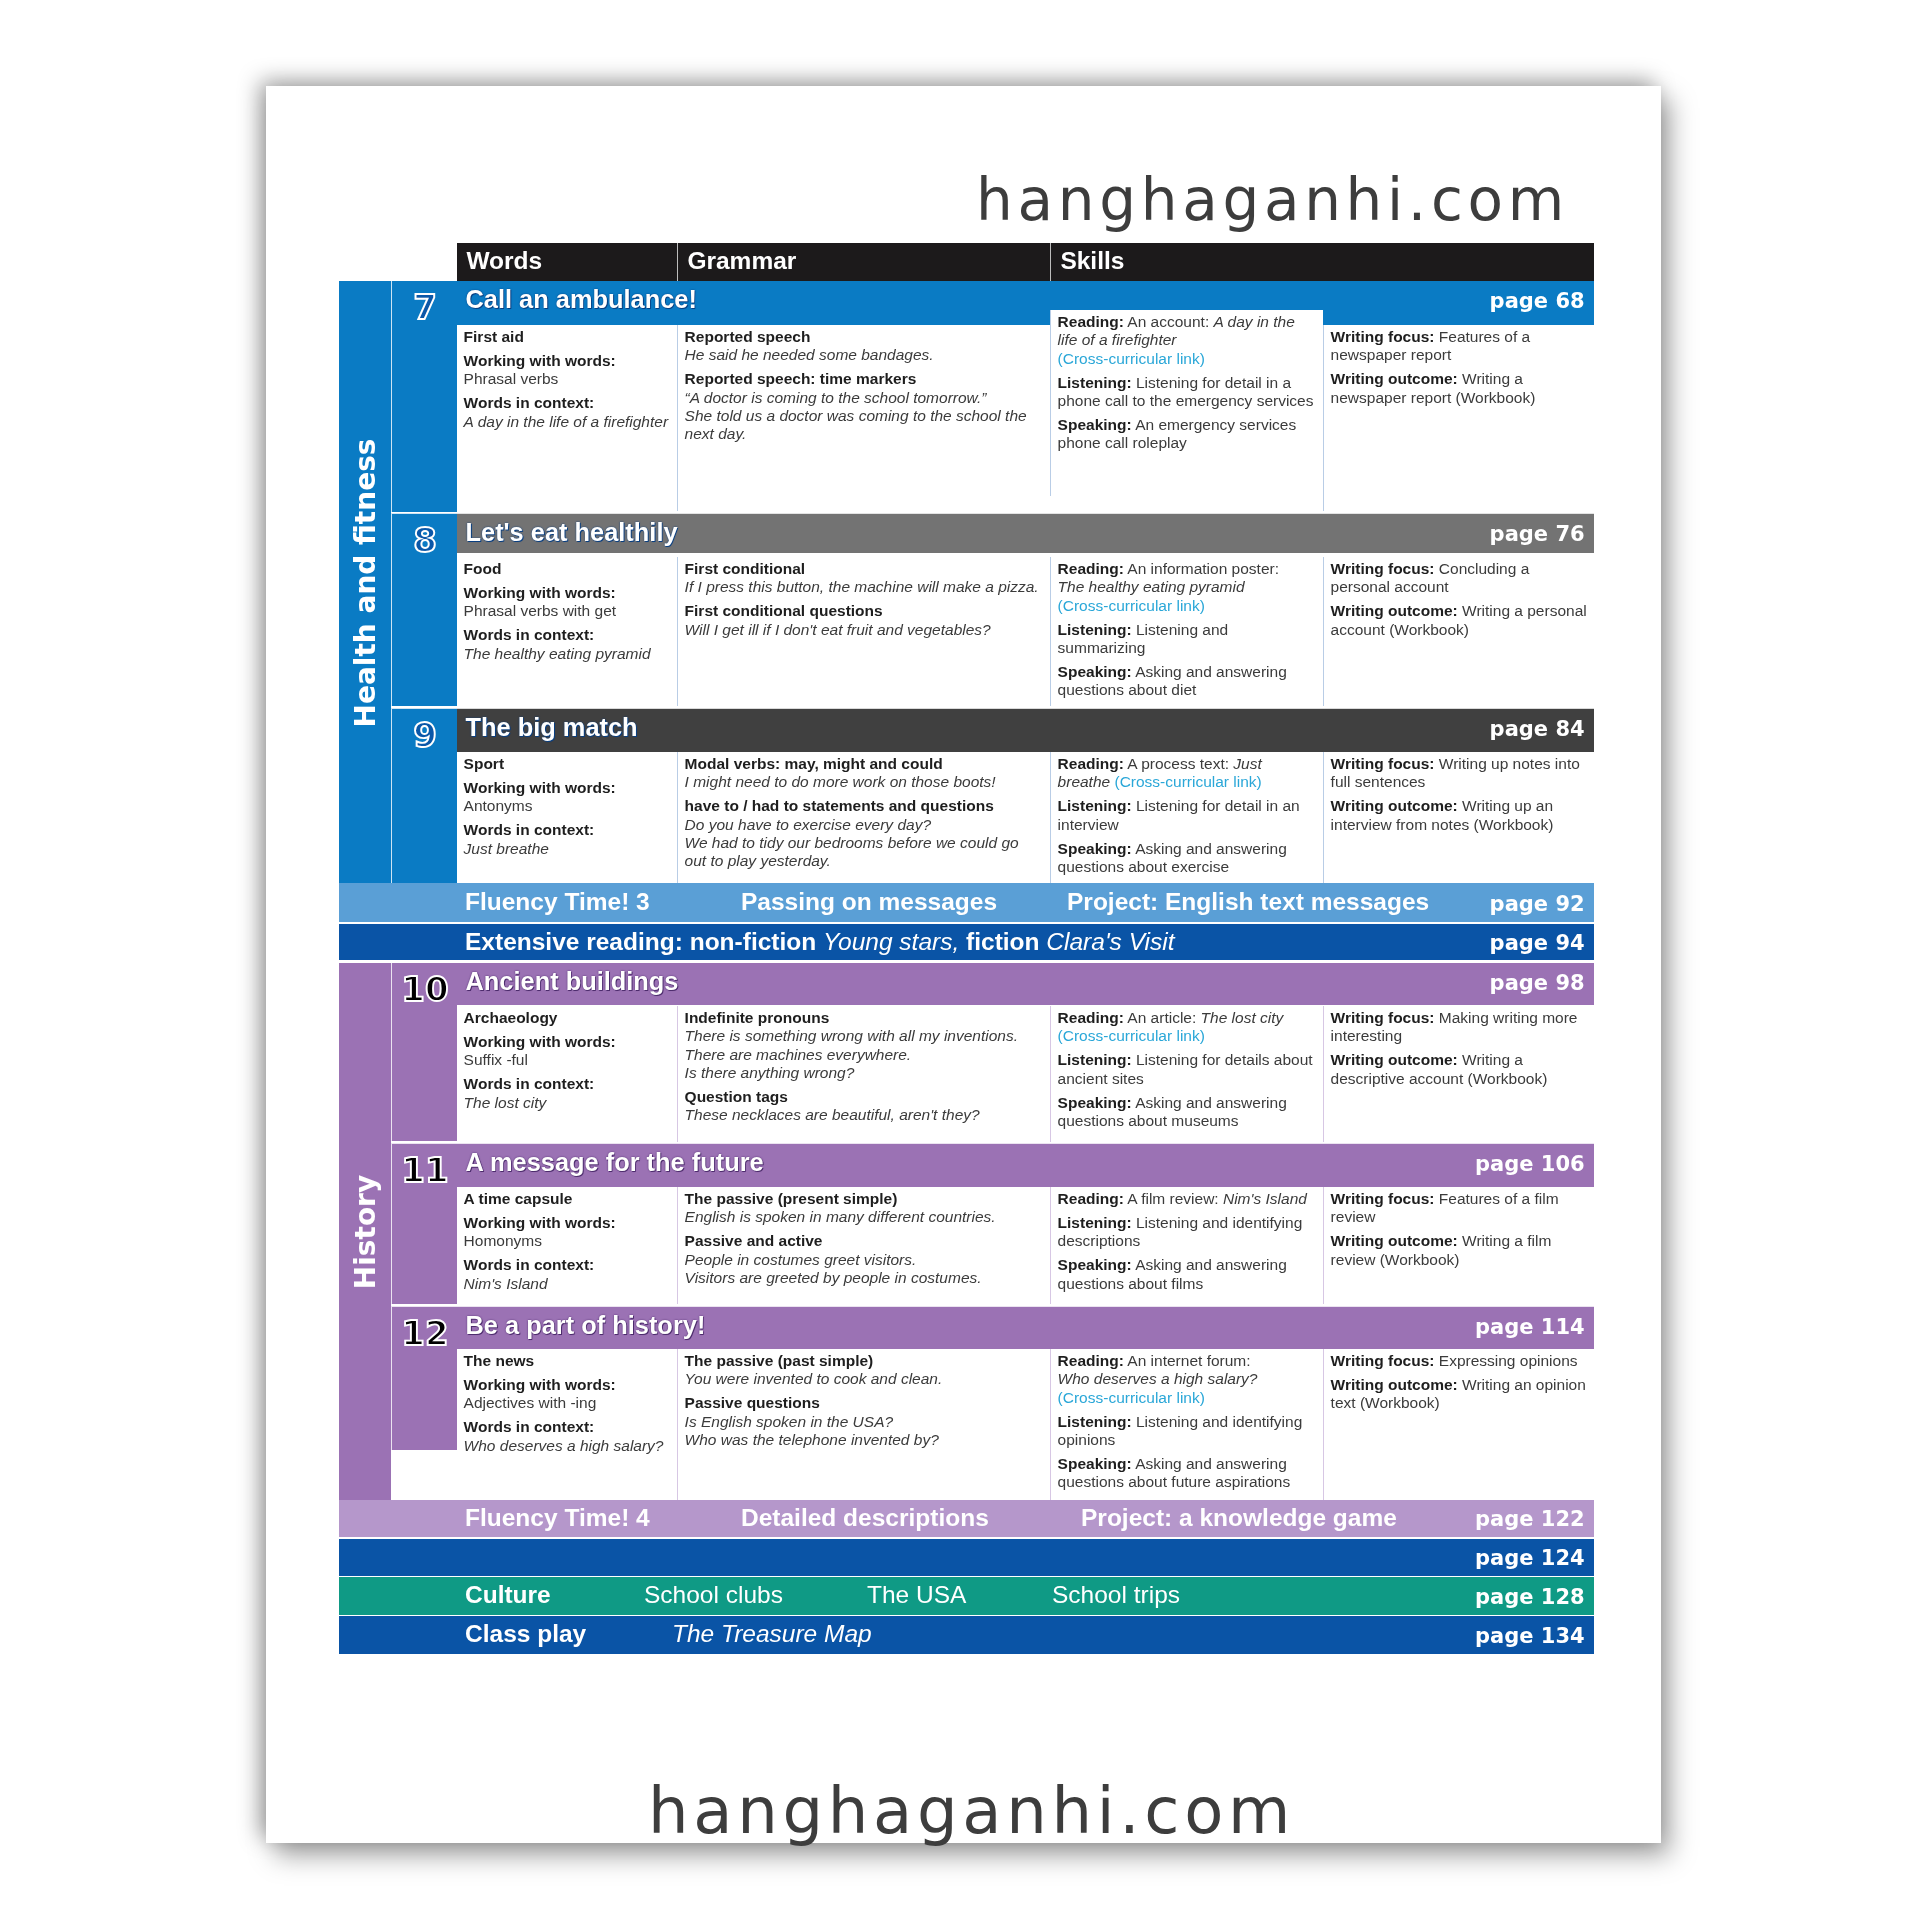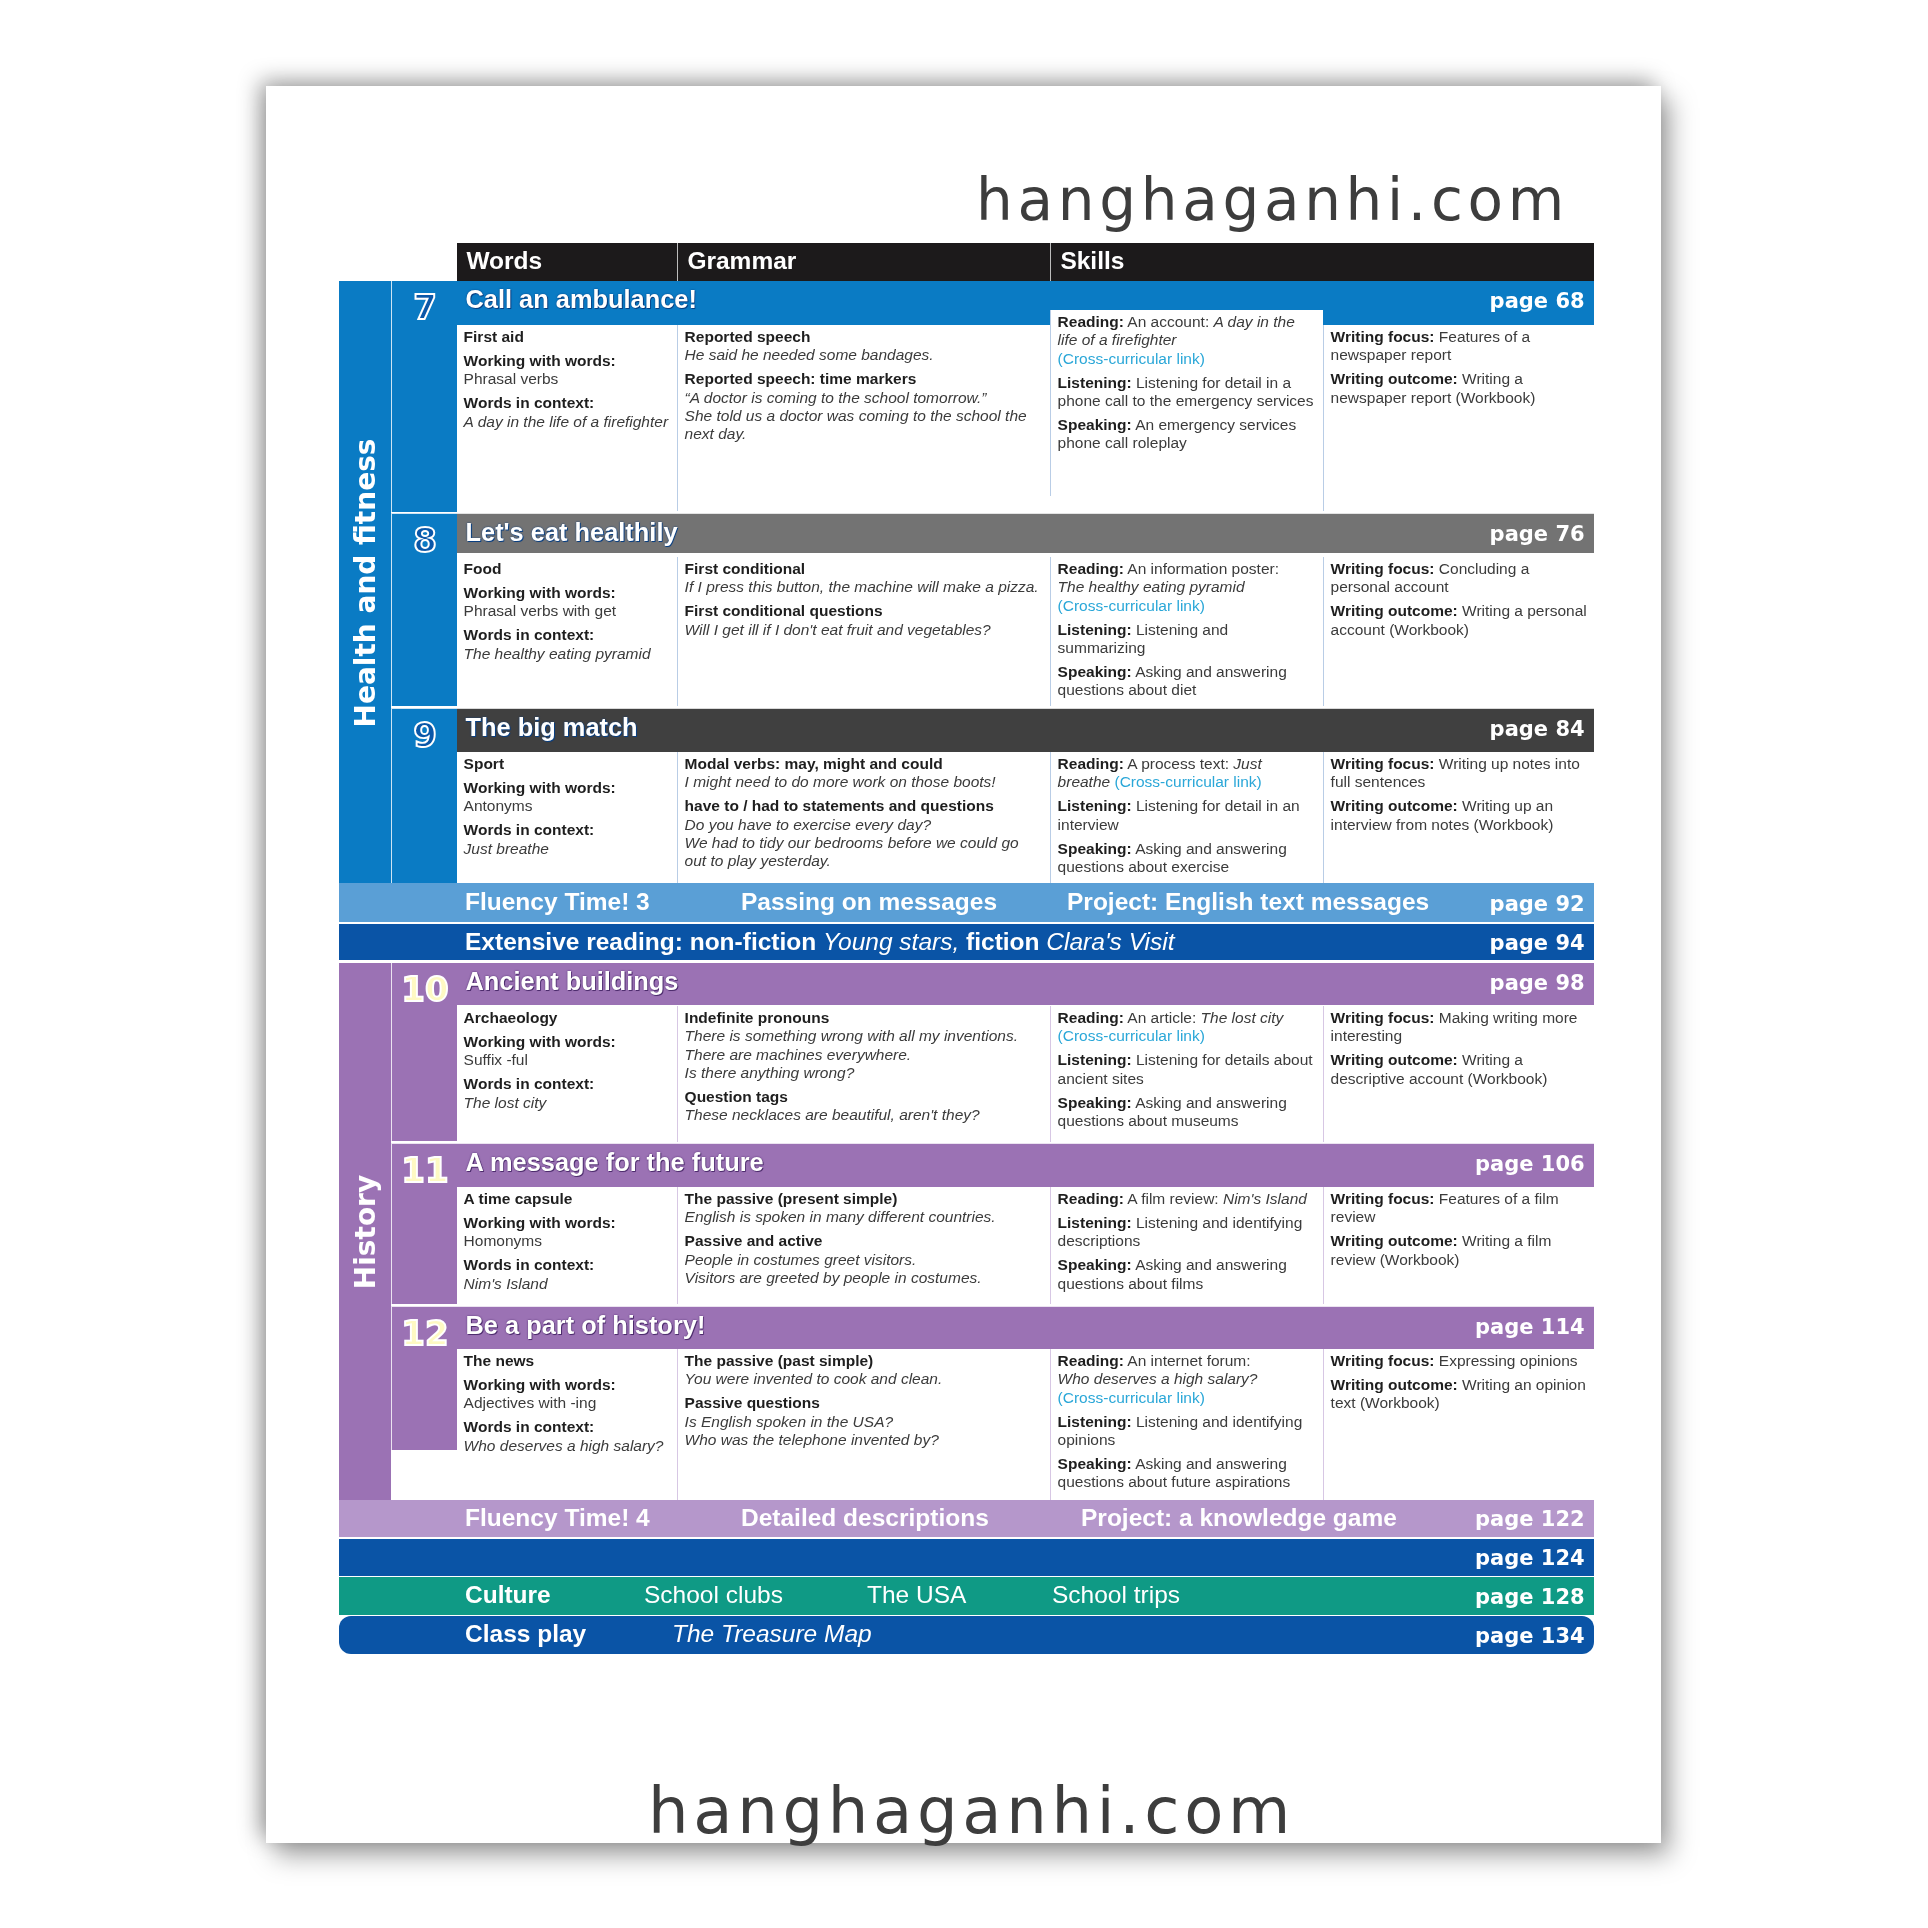--- a/index.html
+++ b/index.html
@@ -24,21 +24,21 @@
   .hdr:first-child { border-left: none; }
 
   
   .sidebar { position: absolute; left: 339px; width: 52px; color: #fff; }
   .sidebar span { position: absolute; left: 50%; top: 50%; transform: translate(-50%,-50%) rotate(-90deg);
                   white-space: nowrap; font-family: "DejaVu Sans", sans-serif; font-weight: bold; font-size: 28px; }
   .numcol { position: absolute; left: 391px; width: 66px; border-left: 1.9px solid rgba(255,255,255,0.8); }
   .unitnum { position: absolute; left: 0; width: 66px; text-align: center; font-family: "DejaVu Sans", sans-serif;
              font-weight: bold; font-size: 34px; color: transparent; -webkit-text-stroke: 1.9px #ffffff; top: 5.6px; }
   .unitnum.blue { color: #0a57a8; }
-  .unitnum.purple { color: #fef9c3; }
+  .unitnum.purple { color: #000000; }
 
   .title-bar { position: absolute; left: 457px; width: 1137px; color: #fff; }
   .title-bar .t { position: absolute; left: 8.5px; top: 3.8px; font-weight: bold; font-size: 25.4px;
                   text-shadow: 0 0 1.9px #0a3f80, 0.9px 0.9px 0 #0a3f80; }
   .title-bar.purple .t { text-shadow: 0 0 1.9px #4e2d6e, 0.9px 0.9px 0 #4e2d6e; }
   .title-bar .pg { position: absolute; right: 9.4px; top: 7.5px; font-weight: bold; font-size: 21px; font-family: "DejaVu Sans", sans-serif; }
 
   .cell { position: absolute; background: #fff; font-size: 15.5px; line-height: 18.4px; color: #3b3b3b; padding: 2.8px 6.6px; }
   .cell b { color: #1e1e1e; }
   .cell i { font-style: italic; }
@@ -265,20 +265,20 @@
 </div>
 
 <div class="band" style="top:1577px;height:38px;background:#0f9a85;">
   <span class="seg" style="left:126px;top:3.8px;">Culture</span>
   <span class="seg" style="left:305px;top:3.8px;font-weight:normal;">School clubs</span>
   <span class="seg" style="left:528px;top:3.8px;font-weight:normal;">The USA</span>
   <span class="seg" style="left:713px;top:3.8px;font-weight:normal;">School trips</span>
   <span class="pg" style="top:7.5px;">page 128</span>
 </div>
 
-<div class="band" style="top:1616px;height:38px;background:#0a54a6;border-radius:12px;">
+<div class="band" style="top:1616px;height:38px;background:#0a54a6;">
   <span class="seg" style="left:126px;top:3.8px;">Class play</span>
   <span class="seg" style="left:333px;top:3.8px;font-weight:normal;font-style:italic;">The Treasure Map</span>
   <span class="pg" style="top:7.5px;">page 134</span>
 </div>
 
 <div class="watermark wm-bottom">hanghaganhi.com</div>
 
 
 </body></html>

